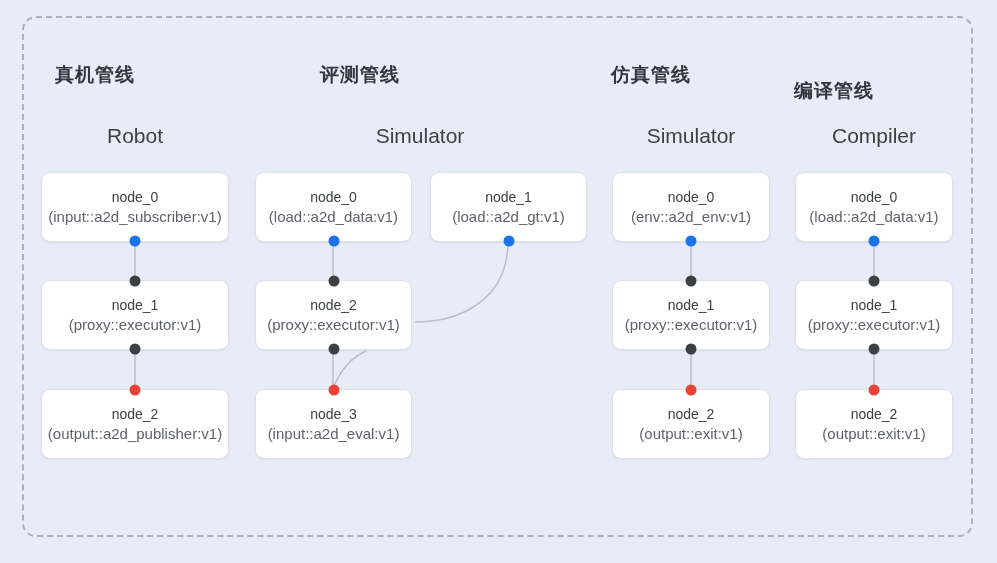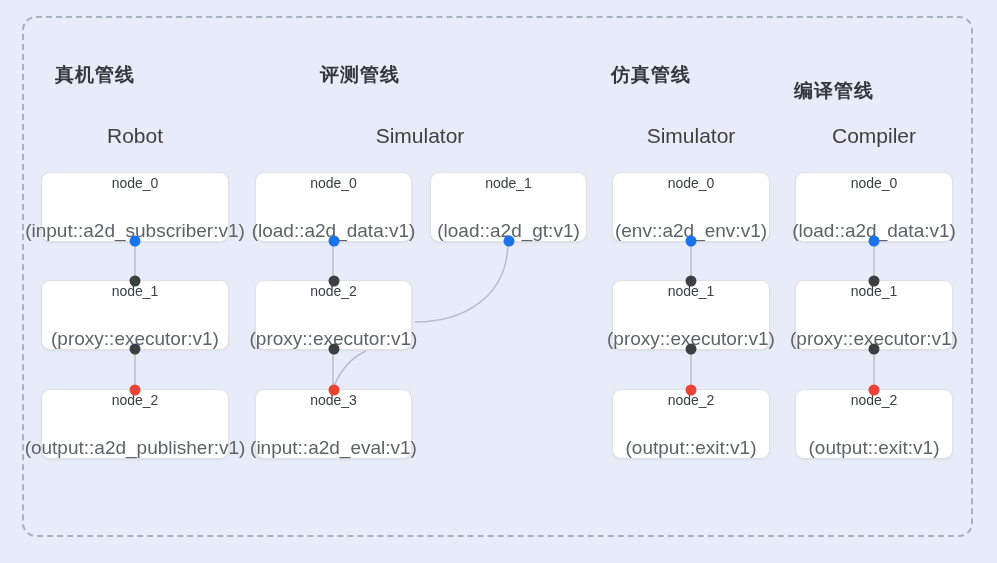--- a/index.html
+++ b/index.html
@@ -59,30 +59,30 @@
   .node {
     position: absolute;
     box-sizing: border-box;
     background: #ffffff;
     border: 1px solid #dfe1e6;
     border-radius: 9px;
     box-shadow: 0 1px 2px rgba(60,64,67,0.08);
     display: flex;
     flex-direction: column;
     align-items: center;
-    justify-content: space-between;
+    justify-content: center;
     text-align: center;
   }
   .node-title {
     font-size: 14px;
     color: #3c4043;
     line-height: 20px;
   }
   .node-sub {
-    font-size: 19px;
+    font-size: 15px;
     color: #5f6368;
     line-height: 20px;
   }
   .port {
     position: absolute;
     width: 11px;
     height: 11px;
     border-radius: 50%;
     transform: translate(-50%, -50%);
   }

